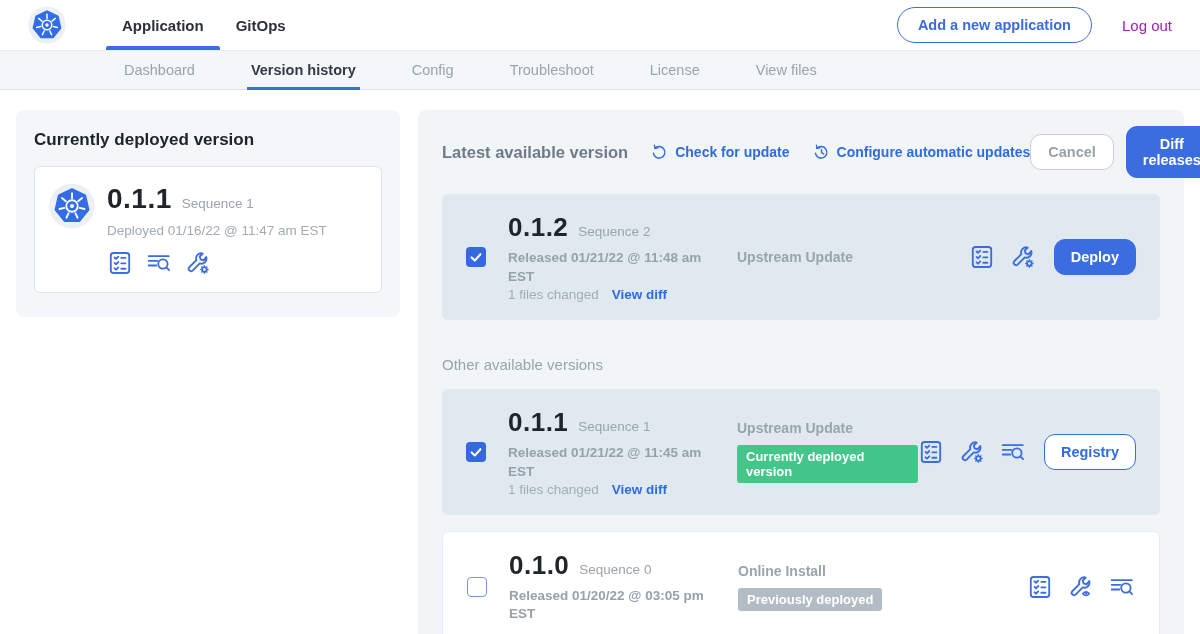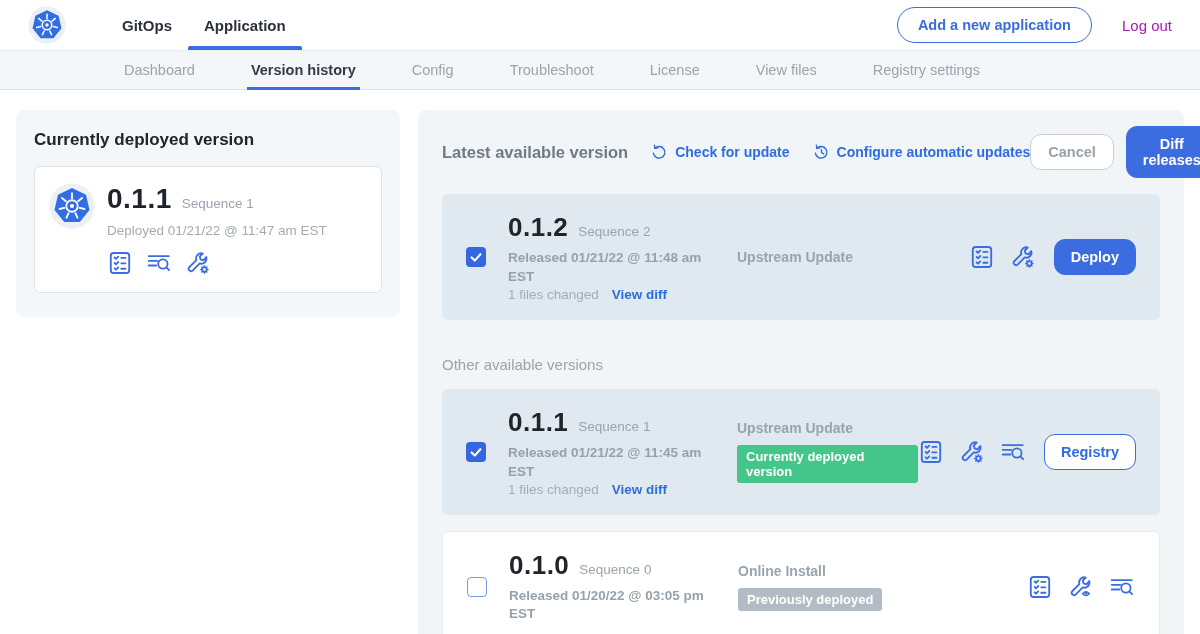--- a/index.html
+++ b/index.html
@@ -146,54 +146,53 @@
   </defs>
 </svg>
 
 <div class="topnav">
   <span class="logo-wrap">
     <svg viewBox="0 0 100 100">
         <use href="#i-k8s"></use>
       </svg>
   </span>
   <div class="topnav-tabs">
+    <div class="topnav-tab active">Application</div>
     <div class="topnav-tab">GitOps</div>
-    <div class="topnav-tab active">Application</div>
   </div>
   <div class="topnav-spacer"></div>
   <button class="pill-btn">Add a new application</button>
   <span class="logout">Log out</span>
 </div>
 
 <div class="subnav">
   <div class="subnav-tab">Dashboard</div>
   <div class="subnav-tab active">Version history</div>
   <div class="subnav-tab">Config</div>
   <div class="subnav-tab">Troubleshoot</div>
   <div class="subnav-tab">License</div>
   <div class="subnav-tab">View files</div>
-  <div class="subnav-tab">Registry settings</div>
 </div>
 
 <div class="content">
 
   <div class="left-card">
     <h2>Currently deployed version</h2>
     <div class="deployed-box">
       <span class="k8s-badge">
         <svg viewBox="0 0 100 100">
             <use href="#i-k8s"></use>
           </svg>
       </span>
       <div>
         <div class="ver-line">
           <span class="ver-big">0.1.1</span>
           <span class="seq">Sequence 1</span>
         </div>
-        <div class="deployed-at">Deployed 01/21/22 @ 11:47 am EST</div>
+        <div class="deployed-at">Deployed 01/16/22 @ 11:47 am EST</div>
         <div class="icon-row">
           <span class="icon-btn"><svg viewBox="0 0 24 24">
                 <use href="#i-checklist"></use>
               </svg></span>
           <span class="icon-btn"><svg viewBox="0 0 24 24">
                 <use href="#i-relnotes"></use>
               </svg></span>
           <span class="icon-btn"><svg viewBox="0 0 24 24">
                 <use href="#i-wrench"></use>
                 <use href="#i-gear"></use>

